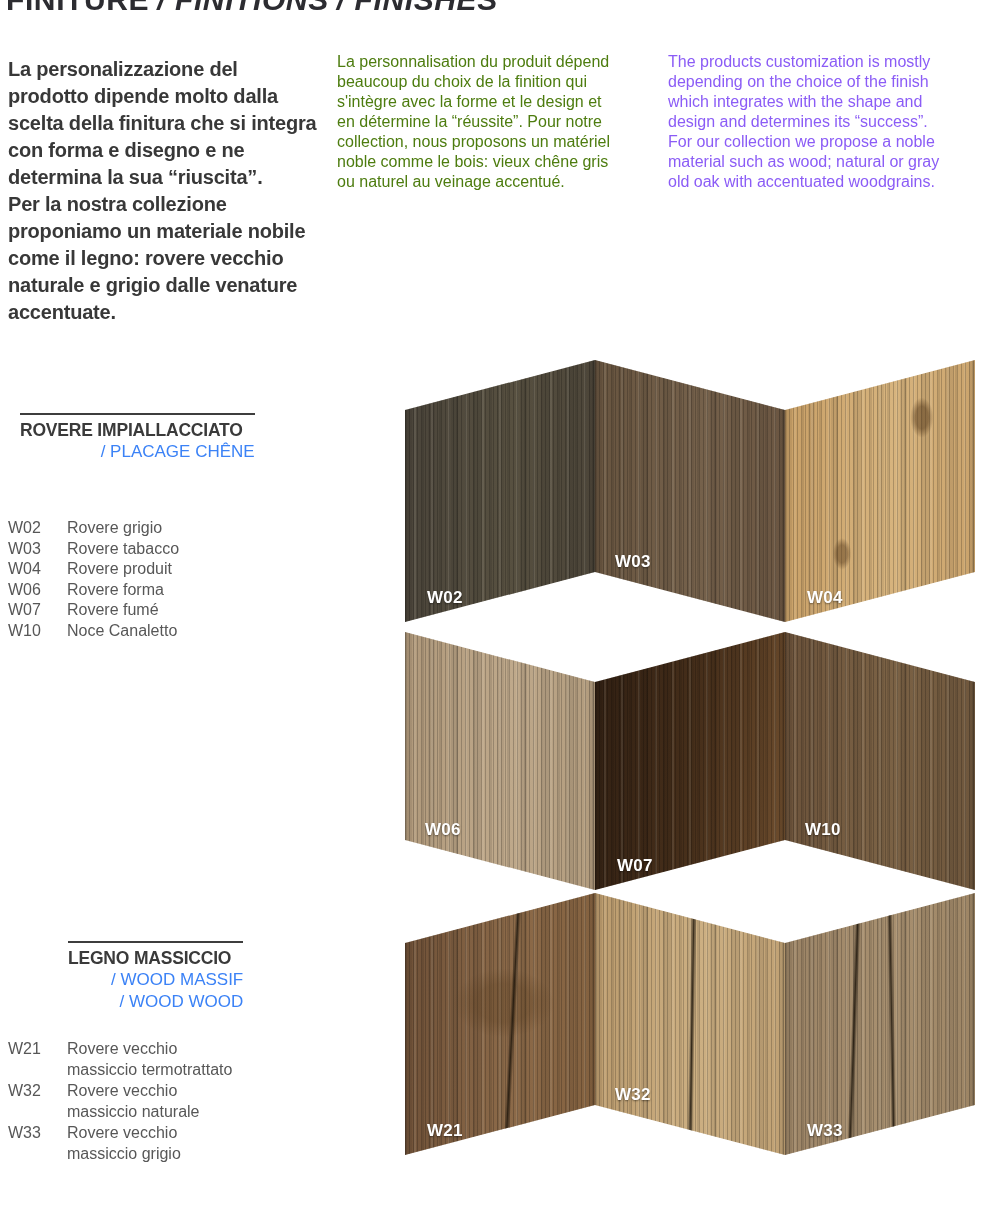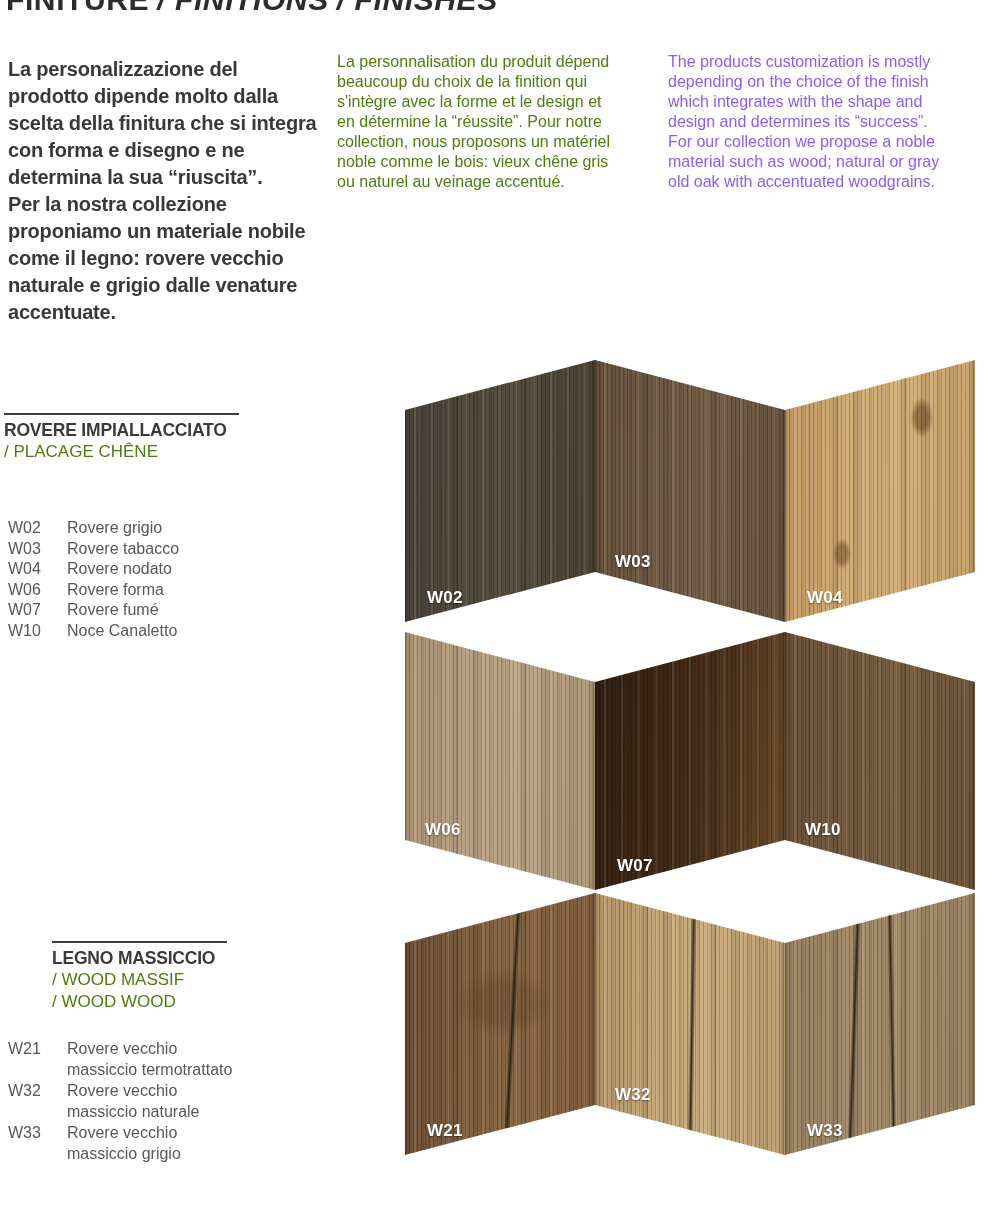--- a/index.html
+++ b/index.html
@@ -20,26 +20,26 @@
   
   .col{position:absolute; white-space:pre-line;}
   .col-it{
     left:8px; top:56px; width:310px;
     font-size:20px; line-height:27px; font-weight:bold; color:#383838; letter-spacing:-0.2px;
   }
   .col-fr{left:337px; top:52px; width:315px; font-size:16px; line-height:20px; color:#4d7c0f;}
   .col-en{left:668px; top:52px; width:325px; font-size:16px; line-height:20px; color:#8b5cf6;}
 
   
-  .sec-head{position:absolute; left:4px;}
+  .sec-head{position:absolute; left:20px;text-align:right;}
   .sec-head-main{
     display:inline-block; border-top:2px solid #3e3e3e; padding:5px 12px 0 0;
     font-size:17.5px; font-weight:bold; color:#3a3a3a; letter-spacing:-0.2px;
   }
-  .sec-head-sub{font-size:17px; line-height:22px; color:#4d7c0f;}
+  .sec-head-sub{font-size:17px; line-height:22px; color:#3b82f6;}
   #sec0{top:413px;}
   #sec1{top:941px;margin-left:48px;}
 
   
   .code-list{position:absolute; left:8px; color:#575757; font-size:16px;}
   #list0{top:518px; line-height:20.5px;}
   #list1{top:1038px; line-height:21px;}
   .code-row{display:flex; align-items:flex-start;}
   .code-row .code{flex:0 0 59px;}
   .code-row .cname{white-space:pre-line;}
@@ -92,21 +92,21 @@
       <div class="code-row">
         <span class="code">W02</span>
         <span class="cname">Rovere grigio</span>
       </div>
       <div class="code-row">
         <span class="code">W03</span>
         <span class="cname">Rovere tabacco</span>
       </div>
       <div class="code-row">
         <span class="code">W04</span>
-        <span class="cname">Rovere nodato</span>
+        <span class="cname">Rovere produit</span>
       </div>
       <div class="code-row">
         <span class="code">W06</span>
         <span class="cname">Rovere forma</span>
       </div>
       <div class="code-row">
         <span class="code">W07</span>
         <span class="cname">Rovere fumé</span>
       </div>
       <div class="code-row">

